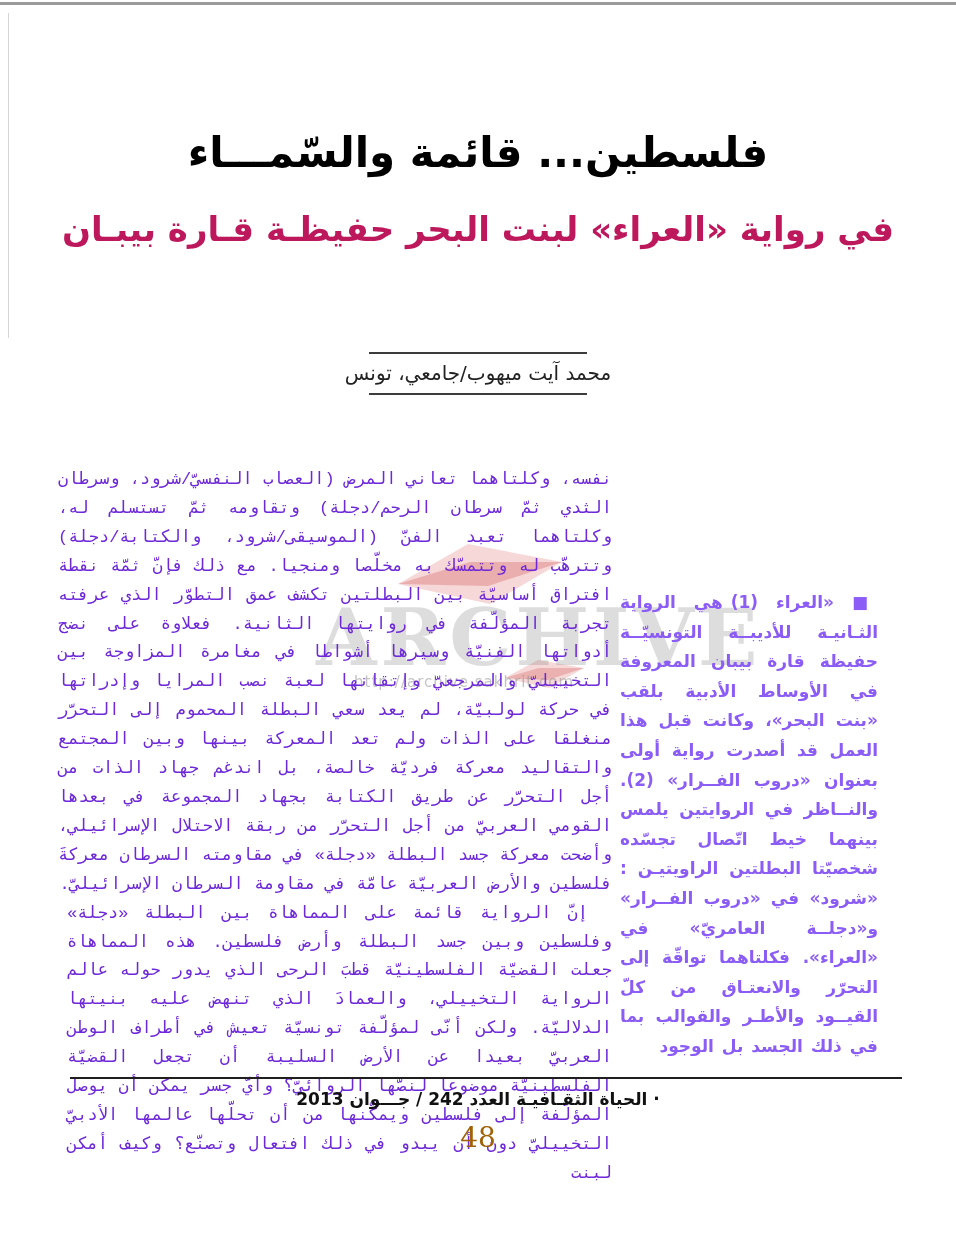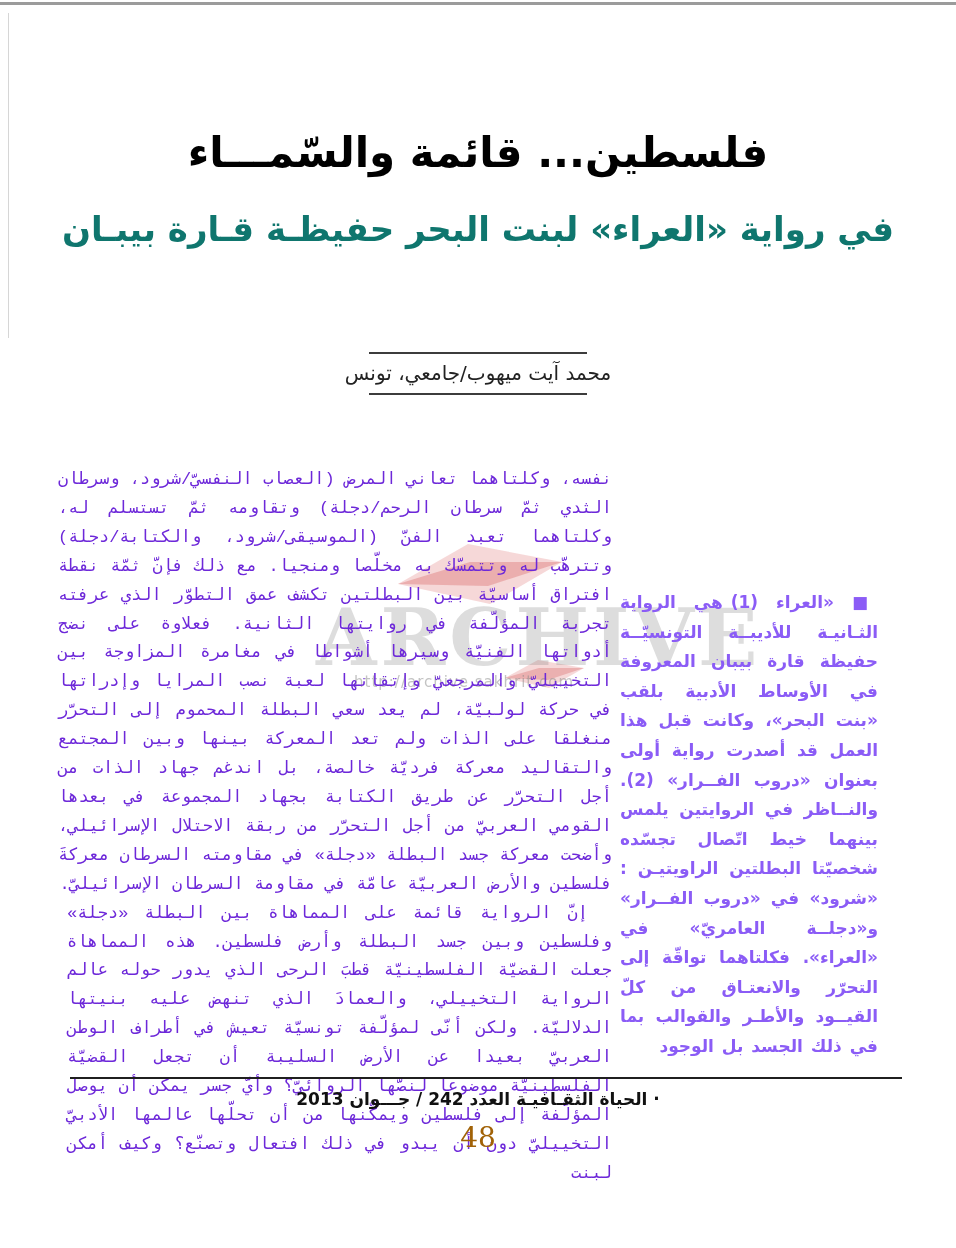--- a/index.html
+++ b/index.html
@@ -19,21 +19,21 @@
 
   
   .title-line1 {
     position:absolute; top:126px; left:0; width:100%;
     text-align:center; font-weight:bold; font-size:42px; line-height:1.3;
     color:#000; white-space:nowrap;
   }
   .title-line2 {
     position:absolute; top:206px; left:0; width:100%;
     text-align:center; font-weight:bold; font-size:34px; line-height:1.4;
-    color:#0f766e; white-space:nowrap;
+    color:#be185d; white-space:nowrap;
   }
 
   
   .author-block { position:absolute; top:352px; left:330px; width:296px; text-align:center; }
   .author-rule  { width:218px; margin:0 auto; border-top:2px solid #3c3c3c; height:0; }
   .author-name  { font-size:20px; color:#222; padding:7px 0 8px; white-space:nowrap; }
 
   
   .wm-layer { position:absolute; inset:0; z-index:0;border-radius:8px; }
   .wm-archive {

